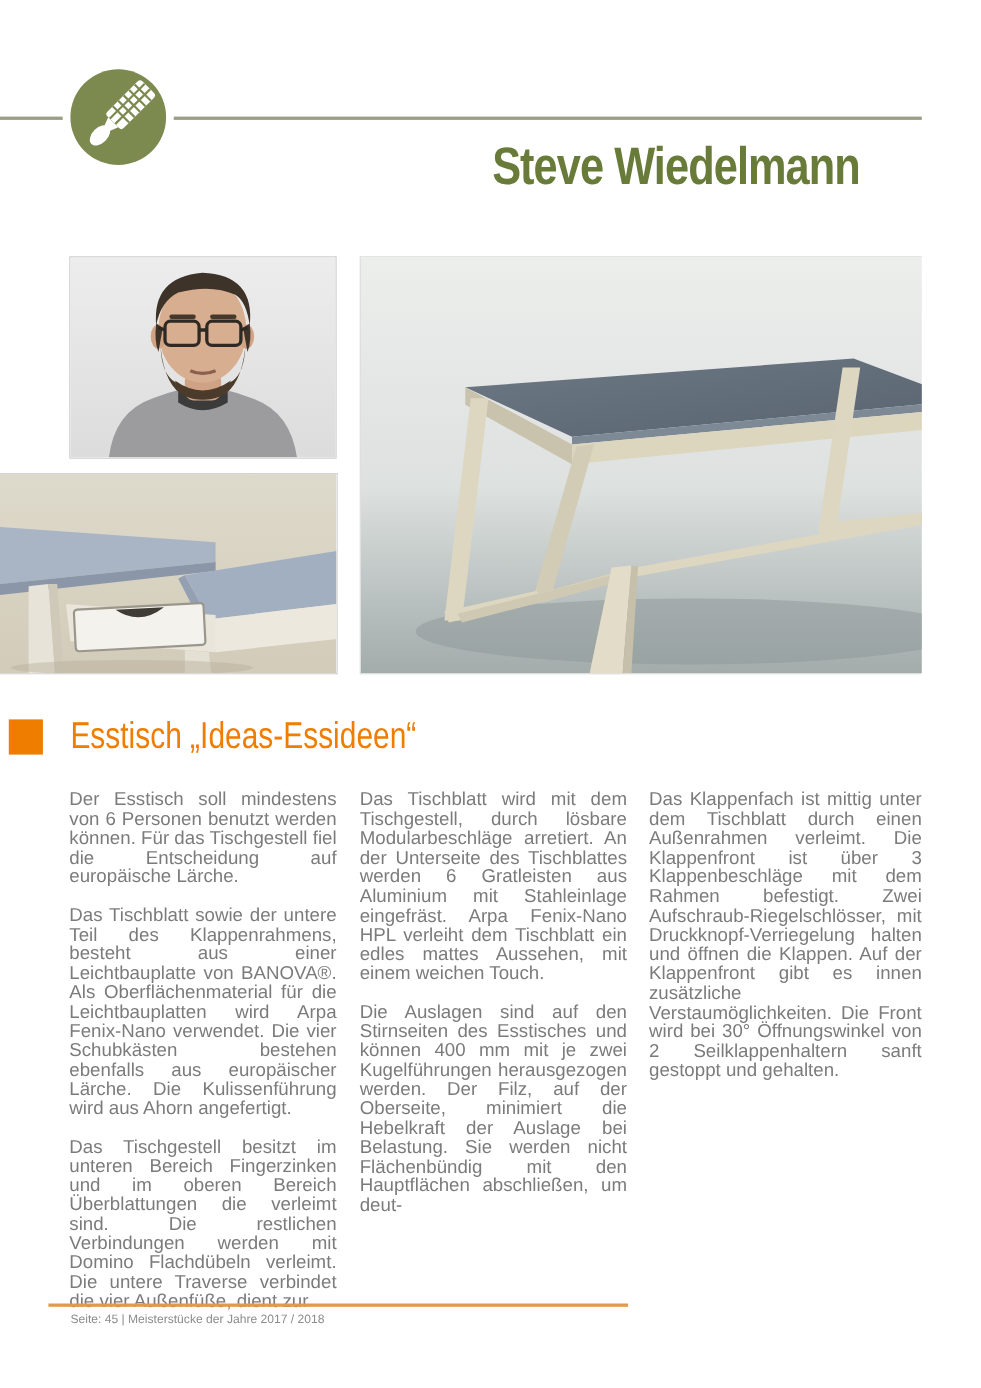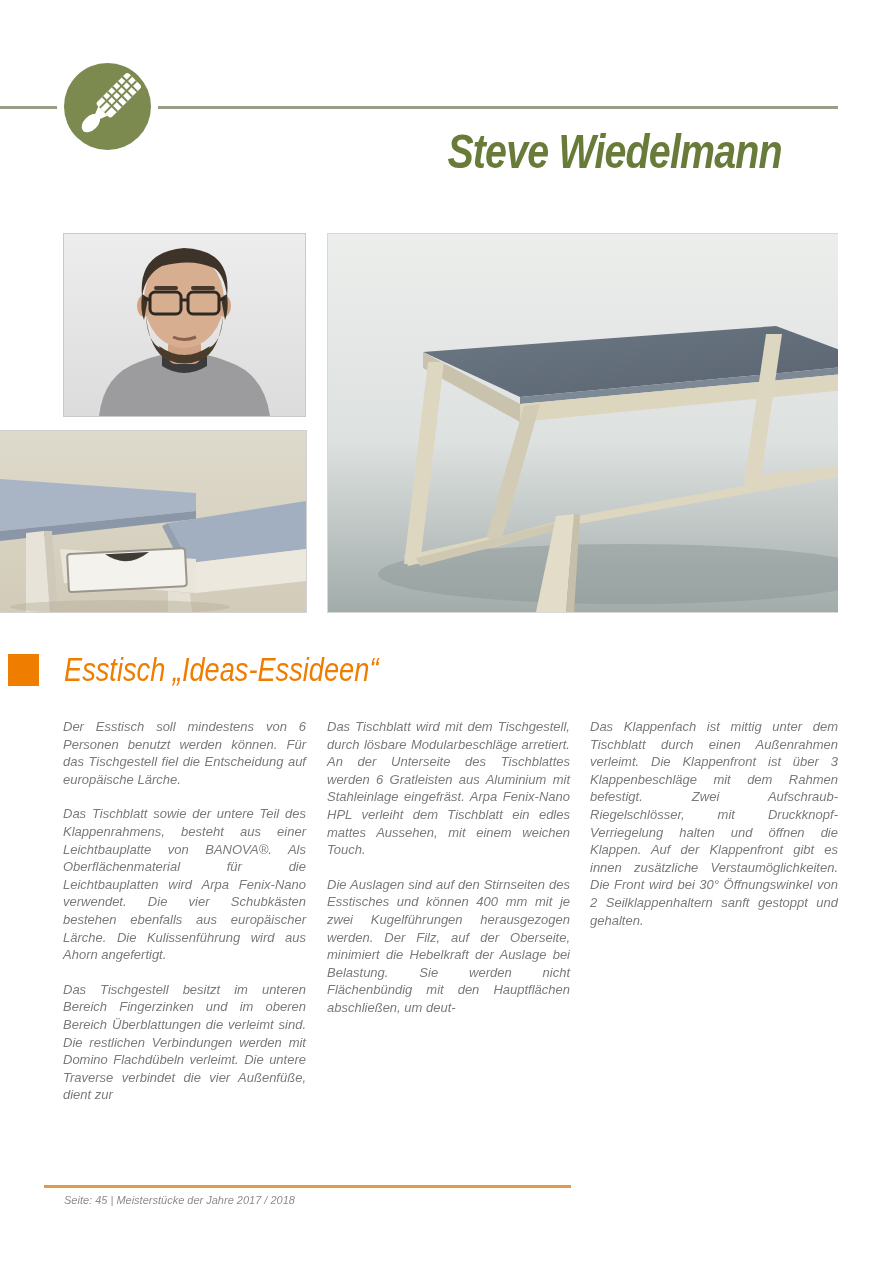--- a/index.html
+++ b/index.html
@@ -2,21 +2,20 @@
 <html lang="de"><head>
 <meta charset="utf-8">
 <style>
   html,body{margin:0;padding:0;background:#ffffff;}
   #page{
     position:relative;
     width:838px;height:1262px;
     background:#ffffff;
     font-family:"Liberation Sans", sans-serif;
     overflow:hidden;
-    font-style:italic;
   }
   
   .top-rule{
     position:absolute;left:0;top:106px;width:892px;height:3px;
     background:#9b9e86;
   }
   .tool-circle{
     position:absolute;left:64px;top:63px;width:87px;height:87px;
     border-radius:50%;background:#7c8a50;
     box-shadow:0 0 0 7px #ffffff;
@@ -41,21 +40,21 @@
   }
   .section-heading{
     position:absolute;left:64px;top:650px;
     font-size:34px;font-weight:400;color:#ee7d00;
     white-space:nowrap;
     transform:scaleX(0.80);transform-origin:left center;
   }
   
   .col{
     position:absolute;top:718px;
-    font-size:13px;line-height:17.6px;color:#7b7b7b;
+    font-size:17px;line-height:17.6px;color:#7b7b7b;
     text-align:justify;
     -webkit-hyphens:auto;hyphens:auto;
   }
   .col p{margin:0 0 17px 0;}
   .col-1{left:63px;width:243px;}
   .col-2{left:327px;width:243px;}
   .col-3{left:590px;width:248px;}
   
   .footer-rule{
     position:absolute;left:44px;top:1185px;width:527px;height:3px;

